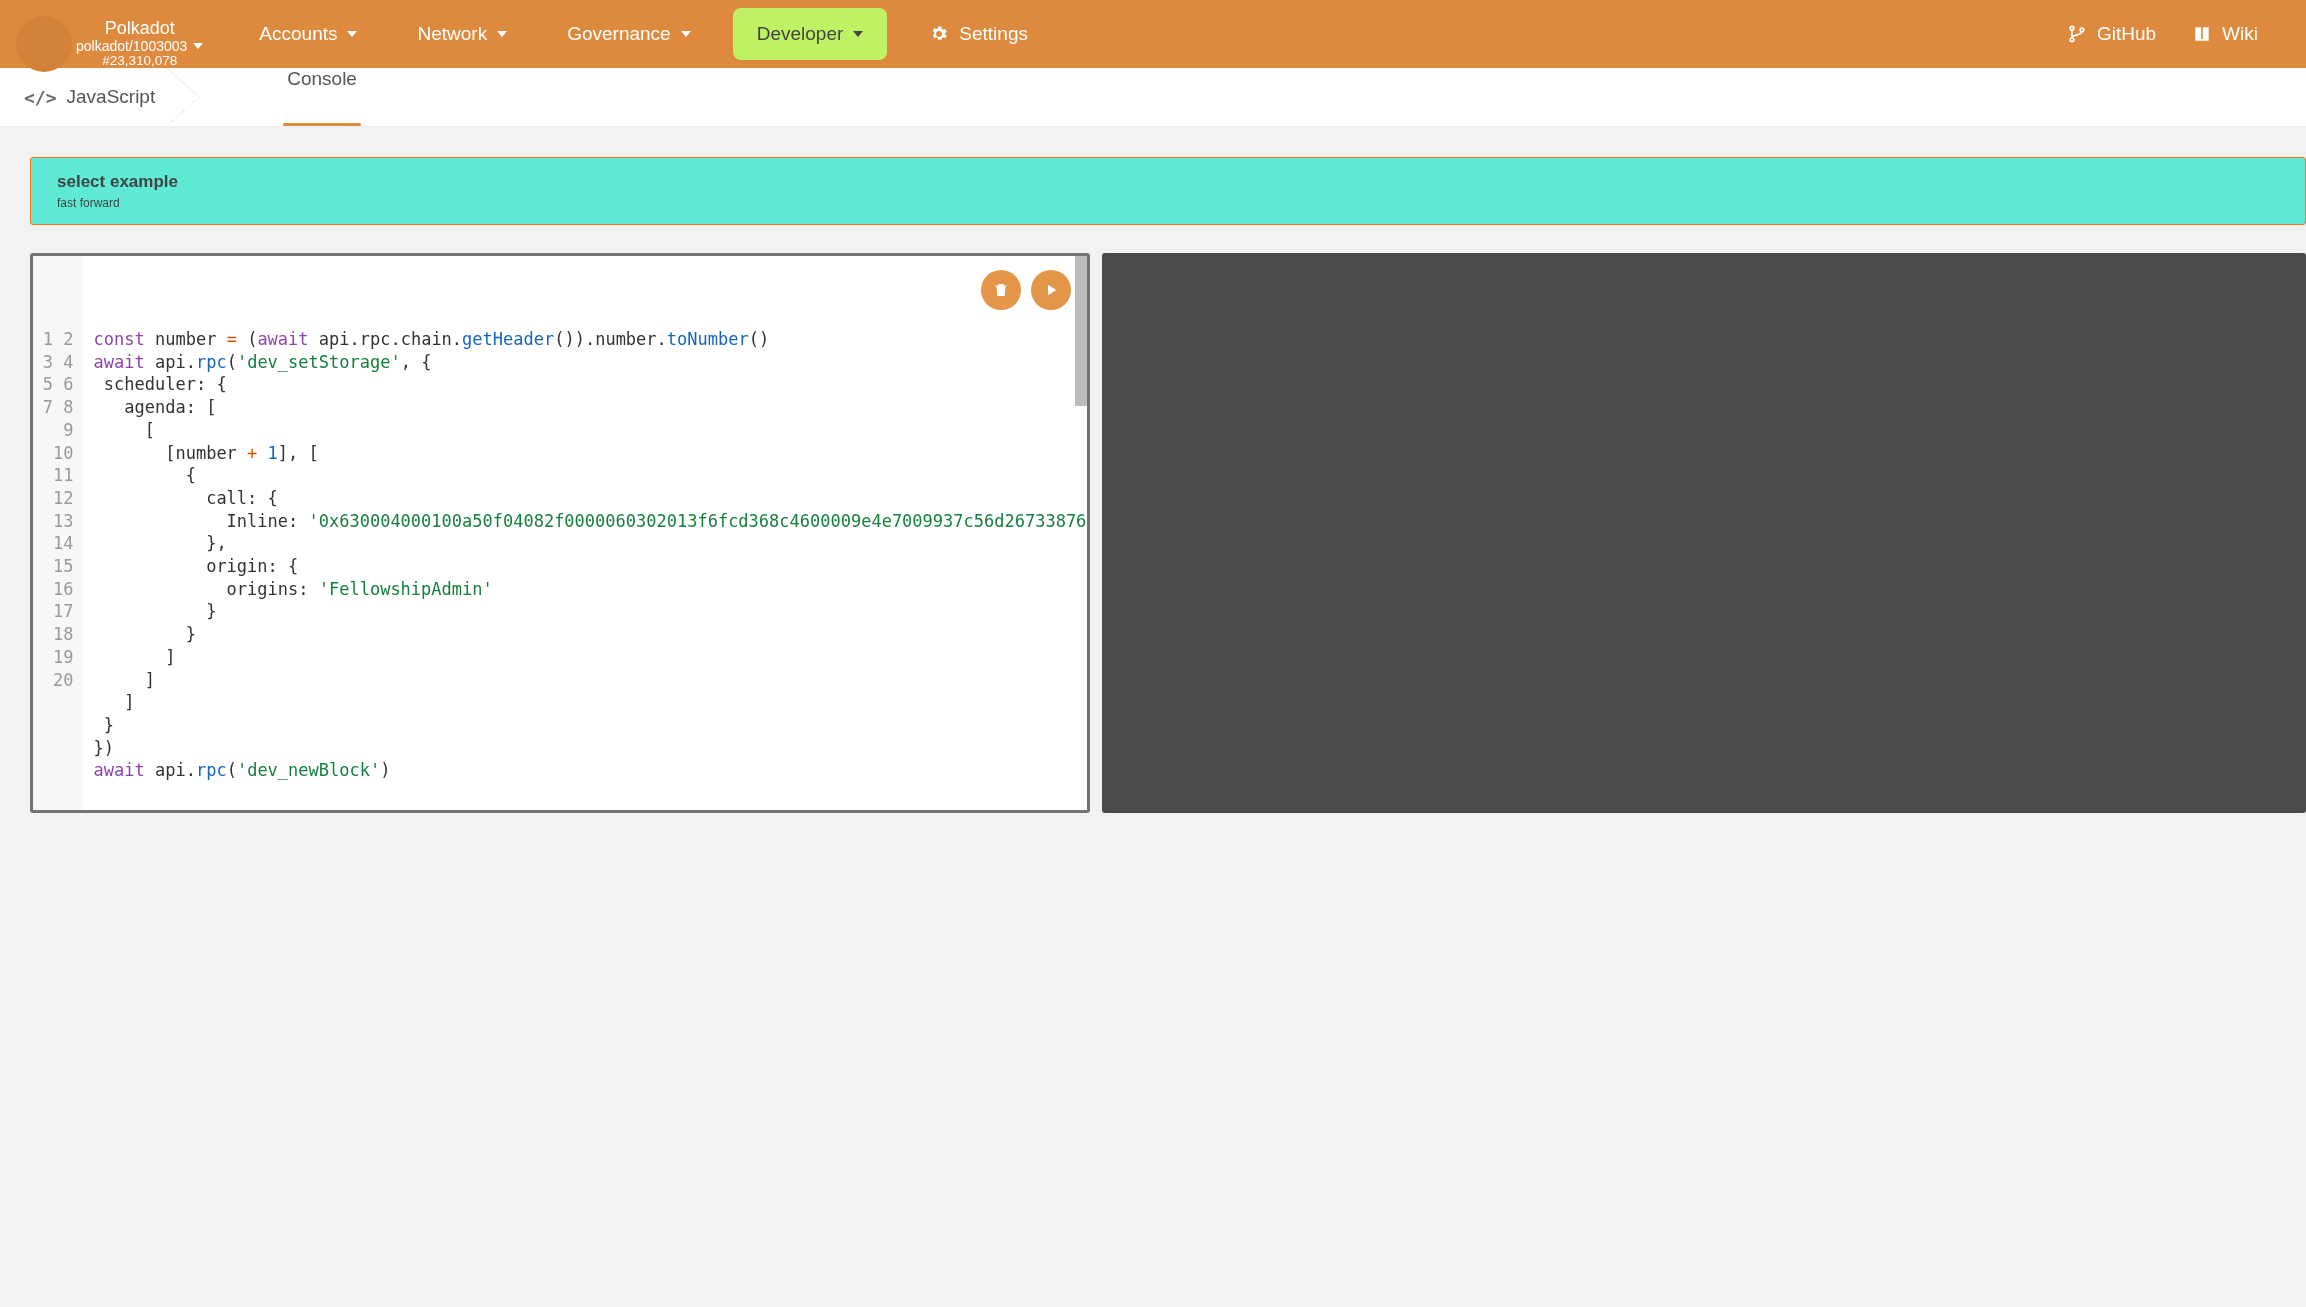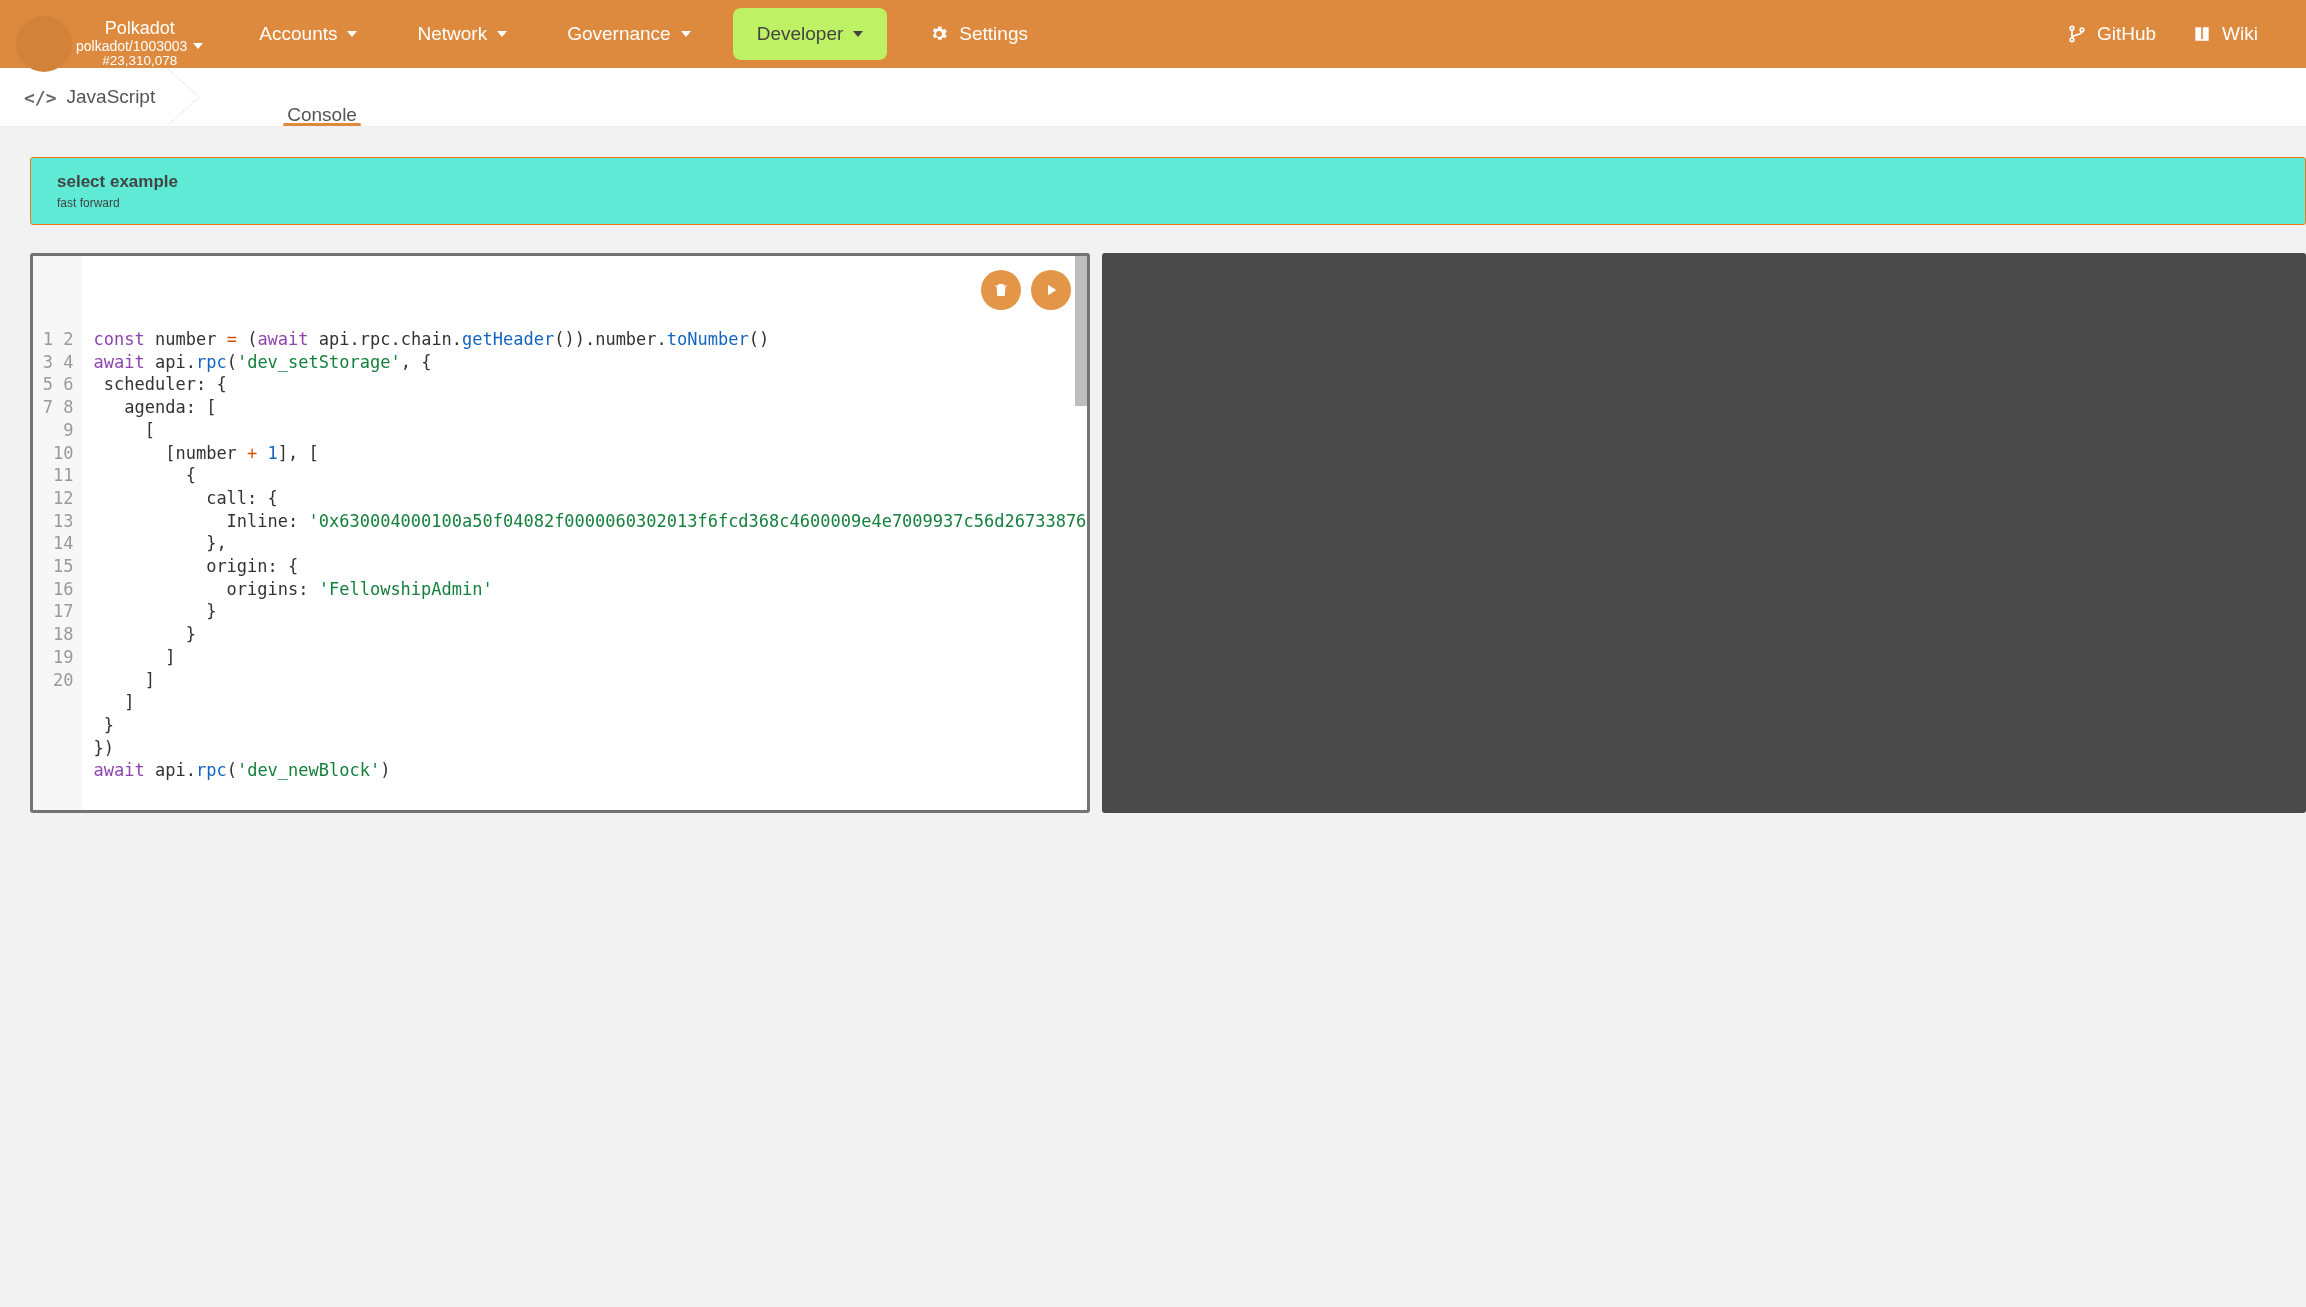--- a/index.html
+++ b/index.html
@@ -75,21 +75,21 @@
 .crumb-arrow::after {
   content: "";
   position: absolute;
   right: -16px; top: 0;
   width: 32px; height: 100%;
   background:
     linear-gradient(to top right, transparent 49%, #eee 49%, #eee 51%, transparent 51%) top left / 100% 50% no-repeat,
     linear-gradient(to bottom right, transparent 49%, #eee 49%, #eee 51%, transparent 51%) bottom left / 100% 50% no-repeat;
   pointer-events:none;
 }
-.subnav .tab { padding: 0 4px; margin-left: 100px; height: 100%; display:flex; align-items:flex-end; position:relative; color:#555; cursor:pointer; }
+.subnav .tab { padding: 0 4px; margin-left: 100px; height: 100%; display:flex; align-items:flex-start; position:relative; color:#555; cursor:pointer; }
 .subnav .tab.active::after {
   content:""; position:absolute; left:0; right:0; bottom:0; height:3px; background:#dd8a3e; border-radius:2px;
 }
 
 
 .page { padding: 30px 0 0 30px; }
 .select-box {
   background: #5eead4;
   border: 1px solid #f97316;
   border-radius: 3px;

